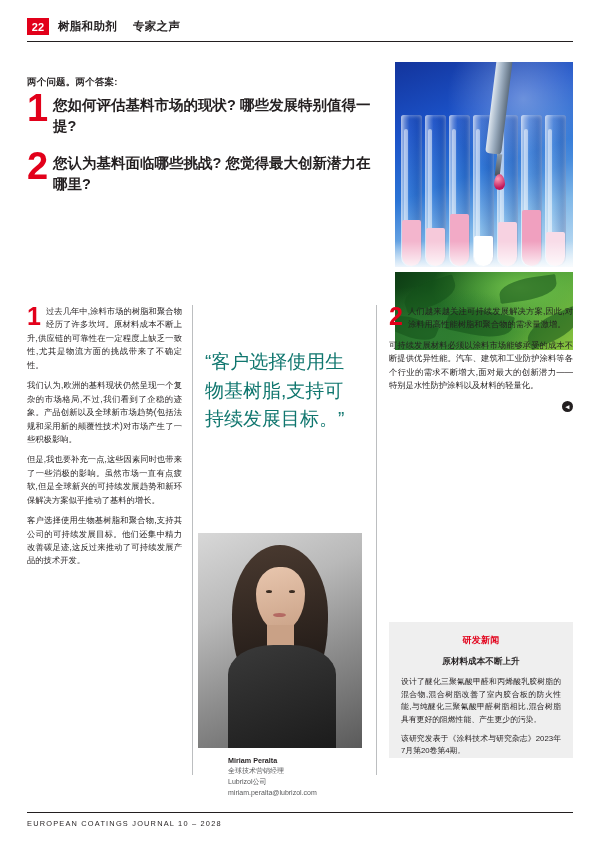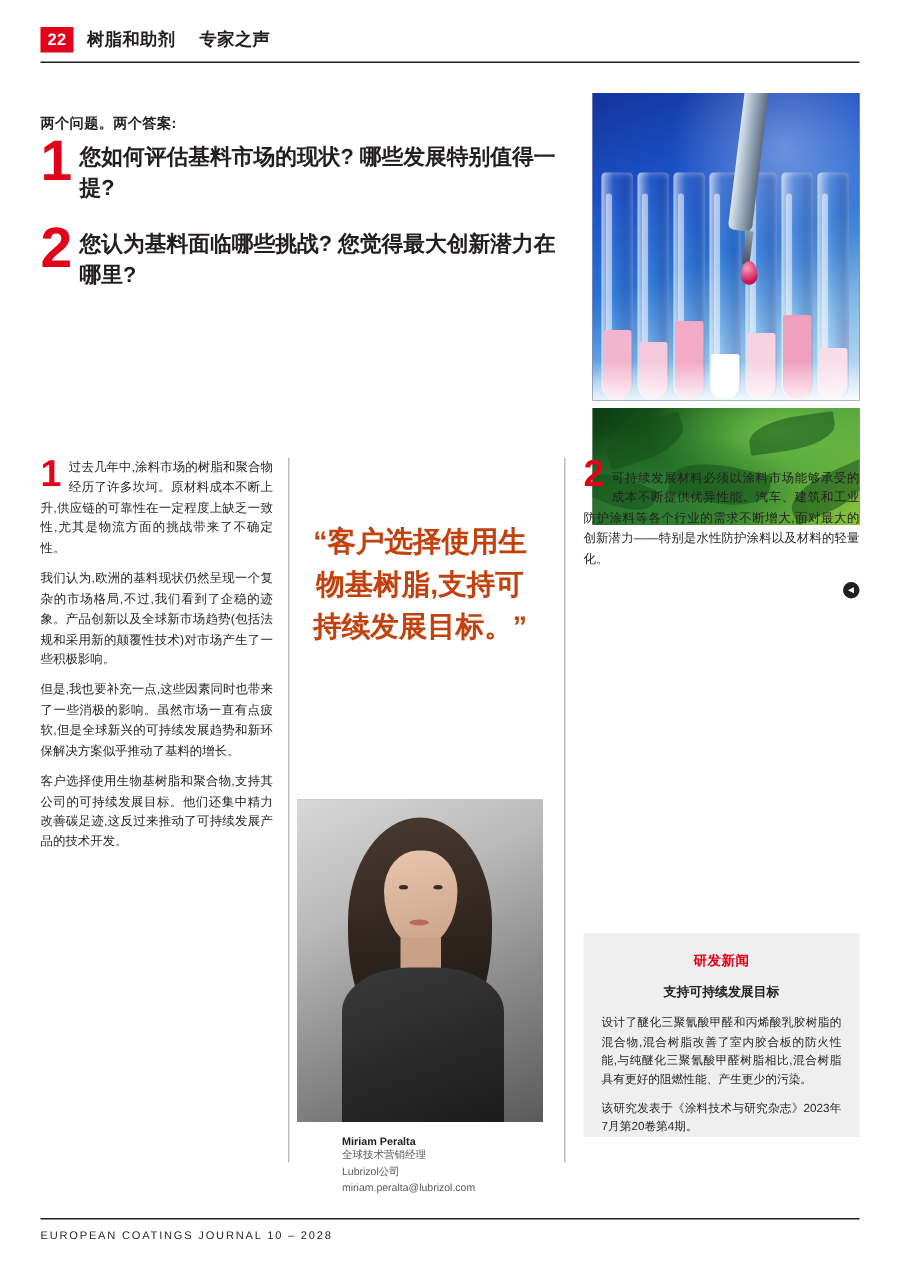--- a/index.html
+++ b/index.html
@@ -268,25 +268,25 @@
     text-align: center;
     font-weight: bold;
   }
 
   
   .pullquote {
     position: absolute;
     top: 348px;
     left: 205px;
     width: 150px;
-    text-align: center;
+    text-align: left;
     font-size: 19px;
-    font-weight: bold;
+    font-weight: normal;
     line-height: 1.5;
-    color: #c2410c;
+    color: #0f766e;
   }
 
   
   .portrait {
     position: absolute;
     top: 533px;
     left: 198px;
     width: 164px;
     height: 215px;
     overflow: hidden;
@@ -494,21 +494,21 @@
   <div class="vrule" style="top:305px; left:376px; height:470px;"></div>
 
   <div class="col col-left">
     <p class="dropcap-para"><span class="dropcap">1</span><span>过去几年中,涂料市场的树脂和聚合物经历了许多坎坷。原材料成本不断上升,供应链的可靠性在一定程度上缺乏一致性,尤其是物流方面的挑战带来了不确定性。</span></p>
     <p>我们认为,欧洲的基料现状仍然呈现一个复杂的市场格局,不过,我们看到了企稳的迹象。产品创新以及全球新市场趋势(包括法规和采用新的颠覆性技术)对市场产生了一些积极影响。</p>
     <p>但是,我也要补充一点,这些因素同时也带来了一些消极的影响。虽然市场一直有点疲软,但是全球新兴的可持续发展趋势和新环保解决方案似乎推动了基料的增长。</p>
     <p>客户选择使用生物基树脂和聚合物,支持其公司的可持续发展目标。他们还集中精力改善碳足迹,这反过来推动了可持续发展产品的技术开发。</p>
   </div>
 
   <div class="col col-right">
-    <p class="dropcap-para"><span class="dropcap">2</span></p>
+    <p class="dropcap-para"><span class="dropcap">2</span><span>人们越来越关注可持续发展解决方案,因此,对涂料用高性能树脂和聚合物的需求量激增。</span></p>
     <p>可持续发展材料必须以涂料市场能够承受的成本不断提供优异性能。汽车、建筑和工业防护涂料等各个行业的需求不断增大,面对最大的创新潜力——特别是水性防护涂料以及材料的轻量化。</p>
     <span class="end-mark"><span class="end-dot">◂</span></span>
   </div>
 
   <div class="pullquote">“客户选择使用生物基树脂,支持可持续发展目标。”</div>
 
   <div class="portrait">
     <div class="portrait-bg"></div>
     <div class="p-hair"></div>
     <div class="p-face"></div>
@@ -521,21 +521,21 @@
 
   <div class="caption">
     <div class="name">Miriam Peralta</div>
     <div>全球技术营销经理</div>
     <div>Lubrizol公司</div>
     <div>miriam.peralta@lubrizol.com</div>
   </div>
 
   <div class="newsbox">
     <div class="news-kicker">研发新闻</div>
-    <div class="news-title">支持可持续发展目标</div>
+    <div class="news-title">原材料成本不断上升</div>
     <div class="news-body">
       <p>设计了醚化三聚氰酸甲醛和丙烯酸乳胶树脂的混合物,混合树脂改善了室内胶合板的防火性能,与纯醚化三聚氰酸甲醛树脂相比,混合树脂具有更好的阻燃性能、产生更少的污染。</p>
       <p>该研究发表于《涂料技术与研究杂志》2023年7月第20卷第4期。</p>
     </div>
   </div>
 
   <div class="footer-rule"></div>
   <div class="footer-text">EUROPEAN COATINGS JOURNAL 10 – 2028</div>
 
 </div>

